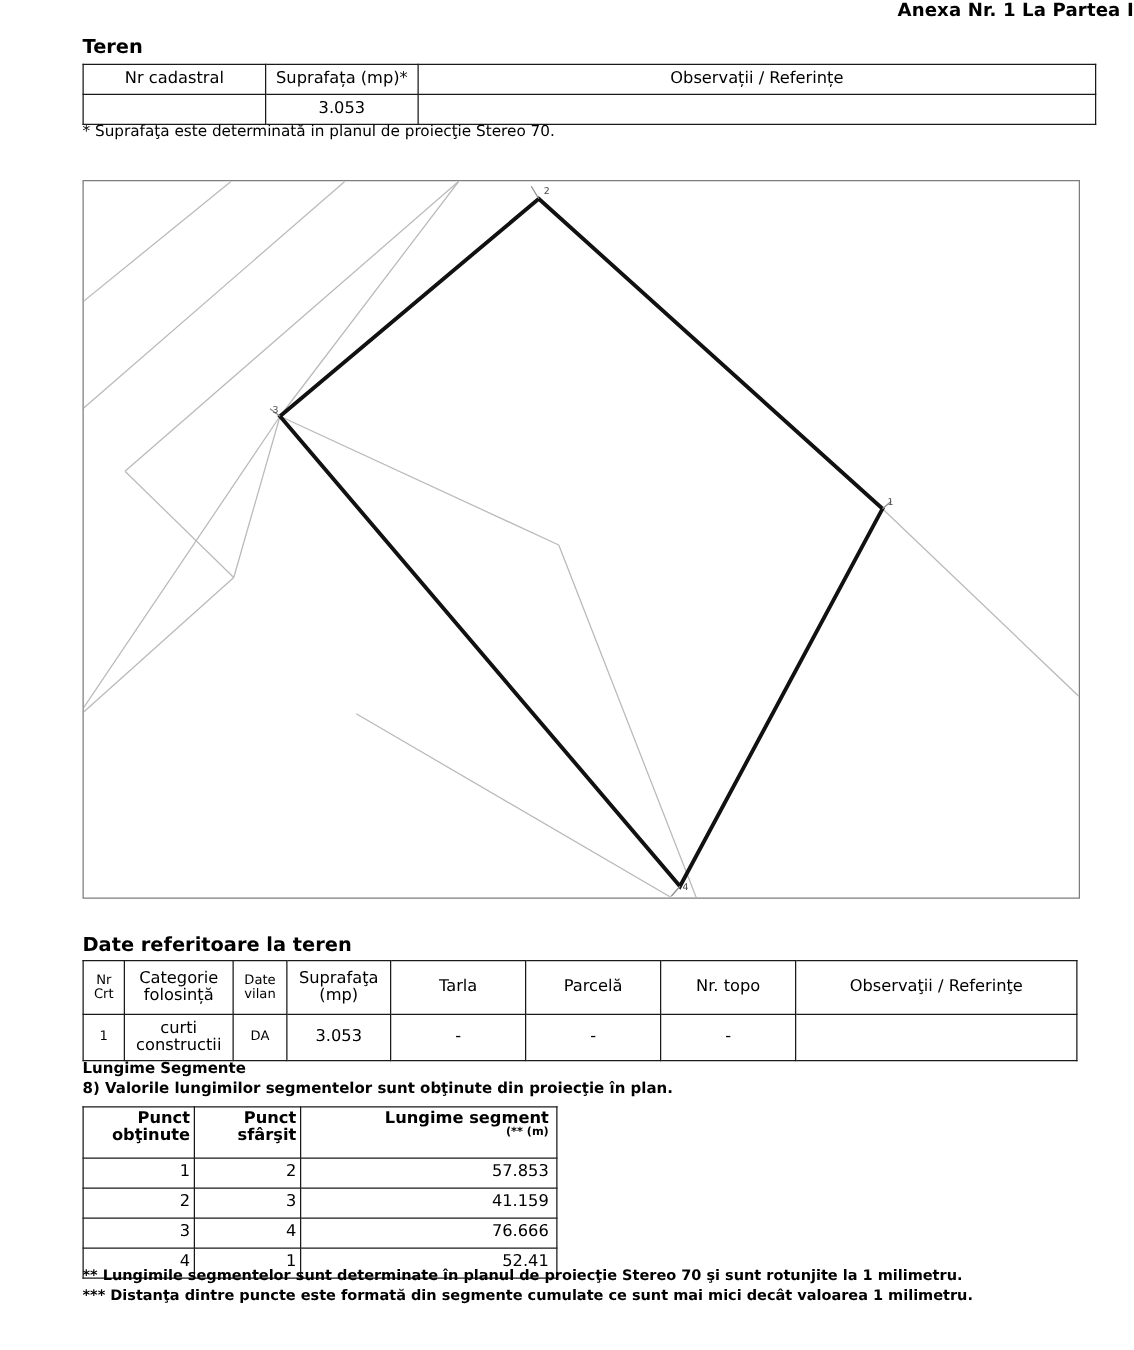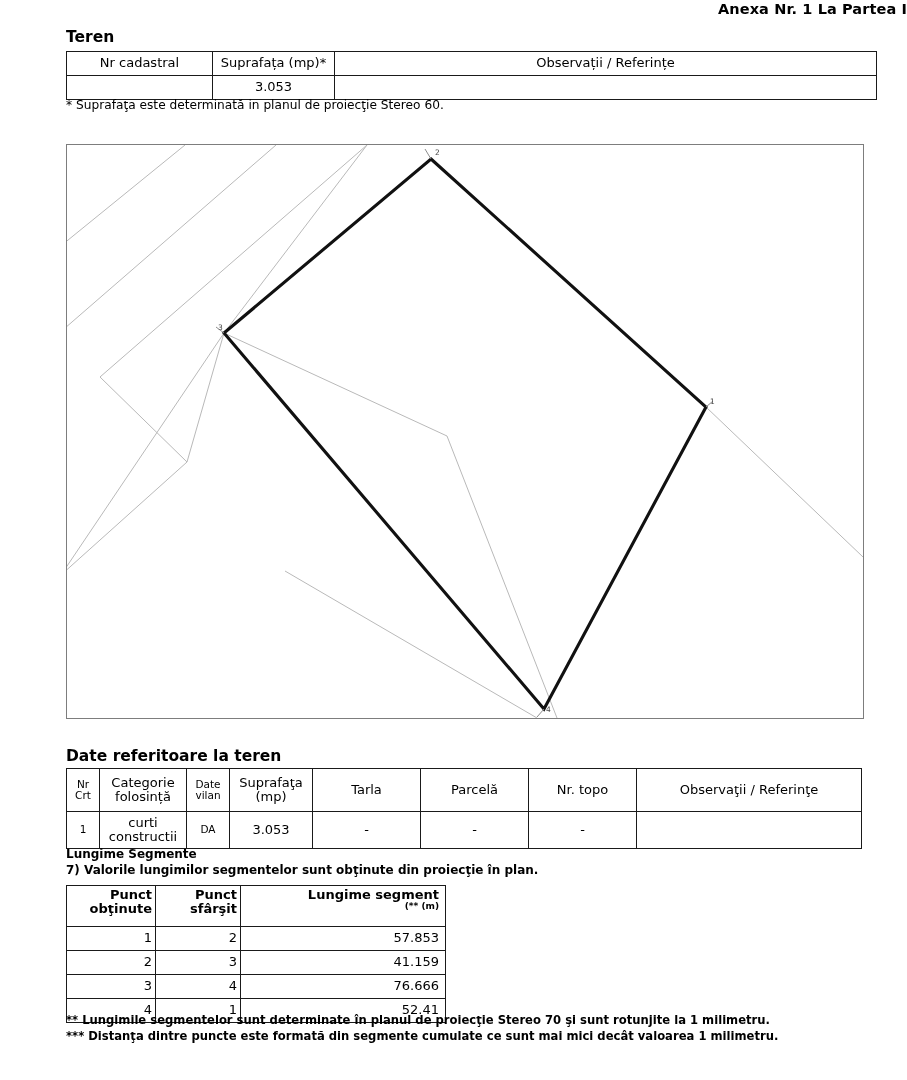--- a/index.html
+++ b/index.html
@@ -179,21 +179,21 @@
         <td class="c-obs">Observații / Referințe</td>
       </tr>
       <tr>
         <td class="c-nrcad"></td>
         <td class="c-supraf">3.053</td>
         <td class="c-obs"></td>
       </tr>
     </tbody>
   </table>
 
-  <div class="footnote-star" id="note-supraf">* Suprafaţa este determinată in planul de proiecţie Stereo 60.</div>
+  <div class="footnote-star" id="note-supraf">* Suprafaţa este determinată in planul de proiecţie Stereo 70.</div>
 
   <div id="map-wrap">
     <div id="map-banner">DETALII LINIARE IMOBIL</div>
     <div id="map-frame">
       <svg id="map-svg" width="796" height="573" viewBox="0 0 796 573">
 
         <g stroke="#b9b9b9" stroke-width="1" fill="none">
 
           <line x1="118" y1="0" x2="-10" y2="104"></line>
           <line x1="209" y1="0" x2="-10" y2="190"></line>
@@ -267,21 +267,21 @@
         <td class="c-supraf">3.053</td>
         <td class="c-tarla">-</td>
         <td class="c-parc">-</td>
         <td class="c-topo">-</td>
         <td class="c-obs"></td>
       </tr>
     </tbody>
   </table>
 
   <div class="small-heading" id="lungime-heading">Lungime Segmente</div>
-  <div class="small-heading" id="lungime-note1">7) Valorile lungimilor segmentelor sunt obţinute din proiecţie în plan.</div>
+  <div class="small-heading" id="lungime-note1">8) Valorile lungimilor segmentelor sunt obţinute din proiecţie în plan.</div>
 
   <table class="doc-tbl" id="segmente-table">
     <tbody>
       <tr class="hdr-row">
         <td class="c-p1">
           <span>Punct</span><br>
           <span>obţinute</span>
         </td>
         <td class="c-p2">
           <span>Punct</span><br>

